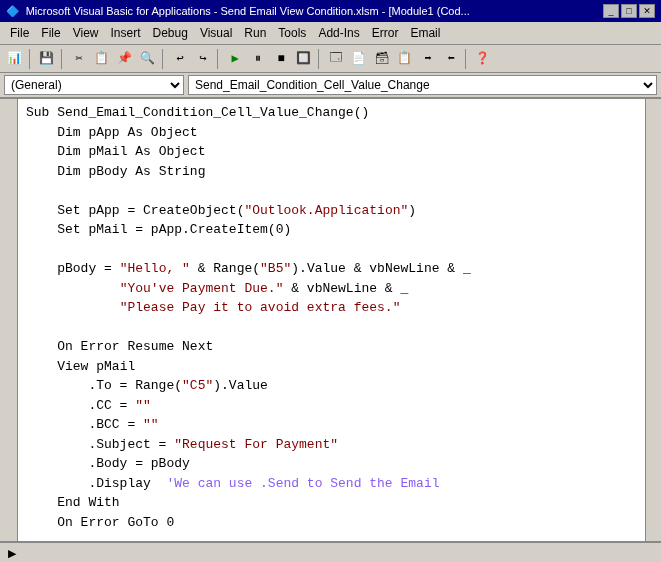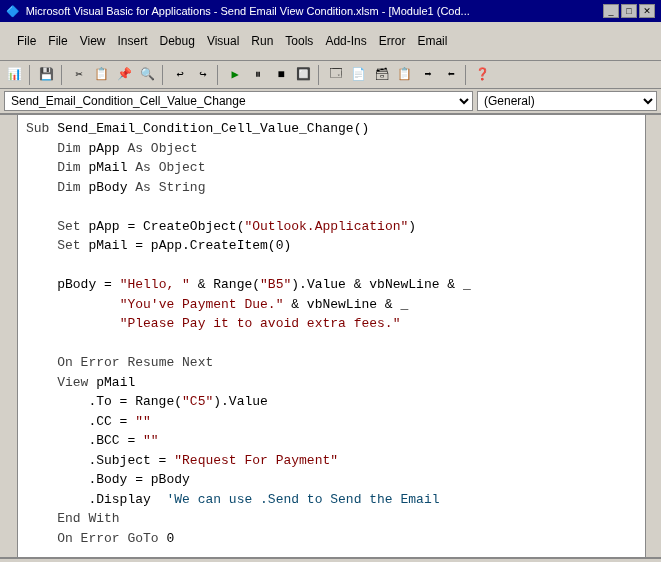--- a/index.html
+++ b/index.html
@@ -45,22 +45,22 @@
       cursor: pointer;
       color: black;
     }
 
     
     .menu-bar {
       background: #d4d0c8;
       border-bottom: 1px solid #888;
       display: flex;
       align-items: center;
-      padding: 2px 11px;
-      height: 39px;
+      padding: 2px 4px;
+      height: 23px;
       font-family: Arial, sans-serif;
       font-size: 12px;
     }
     .menu-item {
       padding: 2px 6px;
       cursor: pointer;
     }
 
     
     .toolbar {
@@ -140,23 +140,23 @@
       line-height: 1.5;
       color: black;
     }
     .scrollbar-right {
       width: 16px;
       background: #d4d0c8;
       border-left: 1px solid #888;
     }
 
     
-    .kw { color: #404040; font-weight: normal; }
+    .kw { color: #000000; font-weight: normal; }
     .str { color: #800000; }
-    .blue-comment { color: #0c4a6e; text-align: center; }
+    .blue-comment { color: #8b5cf6; text-align: center; }
 
     
     .status-bar {
       background: #d4d0c8;
       border-top: 2px solid #888;
       display: flex;
       align-items: center;
       padding: 2px 8px;
       height: 22px;
       font-family: Arial, sans-serif;
@@ -220,25 +220,25 @@
   <div class="tb-icon">📄</div>
   <div class="tb-icon">🗃</div>
   <div class="tb-icon">📋</div>
   <div class="tb-icon">➡</div>
   <div class="tb-icon">⬅</div>
   <div class="tb-sep"></div>
   <div class="tb-icon">❓</div>
 </div>
 
 <div class="dropdown-bar">
+  <select class="dropdown-select dropdown-left">
+    <option>(General)</option>
+  </select>
   <select class="dropdown-select dropdown-right">
     <option>Send_Email_Condition_Cell_Value_Change</option>
-  </select>
-  <select class="dropdown-select dropdown-left">
-    <option>(General)</option>
   </select>
 </div>
 
 <div class="code-container">
   <div class="left-margin"></div>
   <div class="code-area"><span class="kw">Sub</span> Send_Email_Condition_Cell_Value_Change()
     <span class="kw">Dim</span> pApp <span class="kw">As</span> <span class="kw">Object</span>
     <span class="kw">Dim</span> pMail <span class="kw">As</span> <span class="kw">Object</span>
     <span class="kw">Dim</span> pBody <span class="kw">As</span> <span class="kw">String</span>
 

